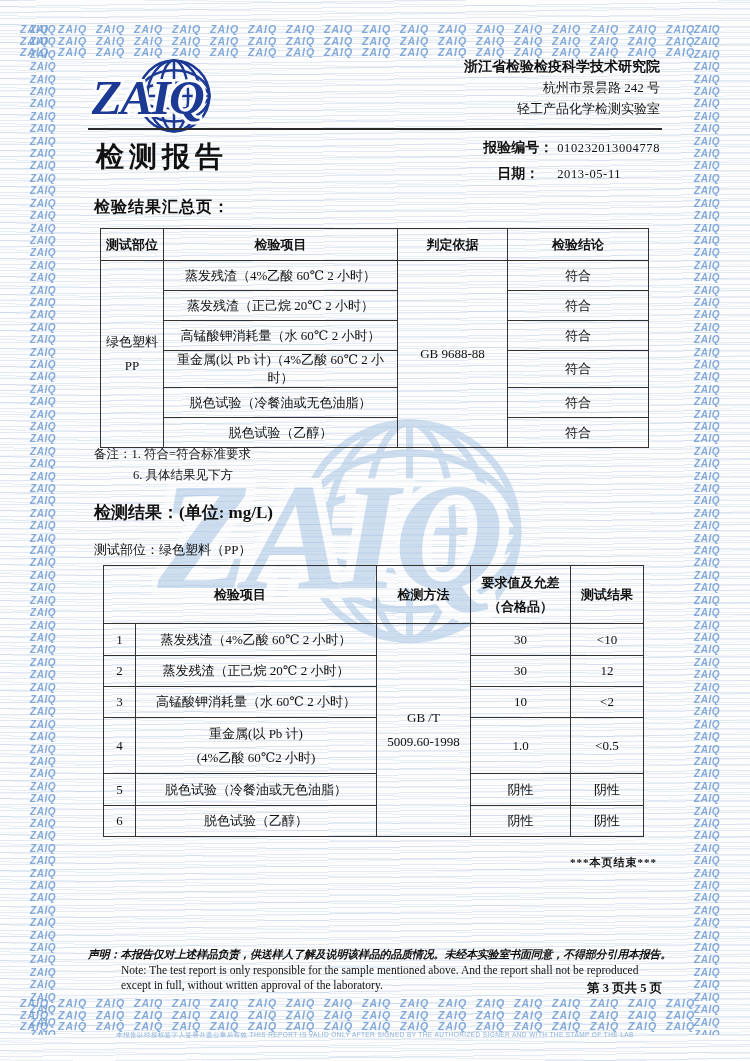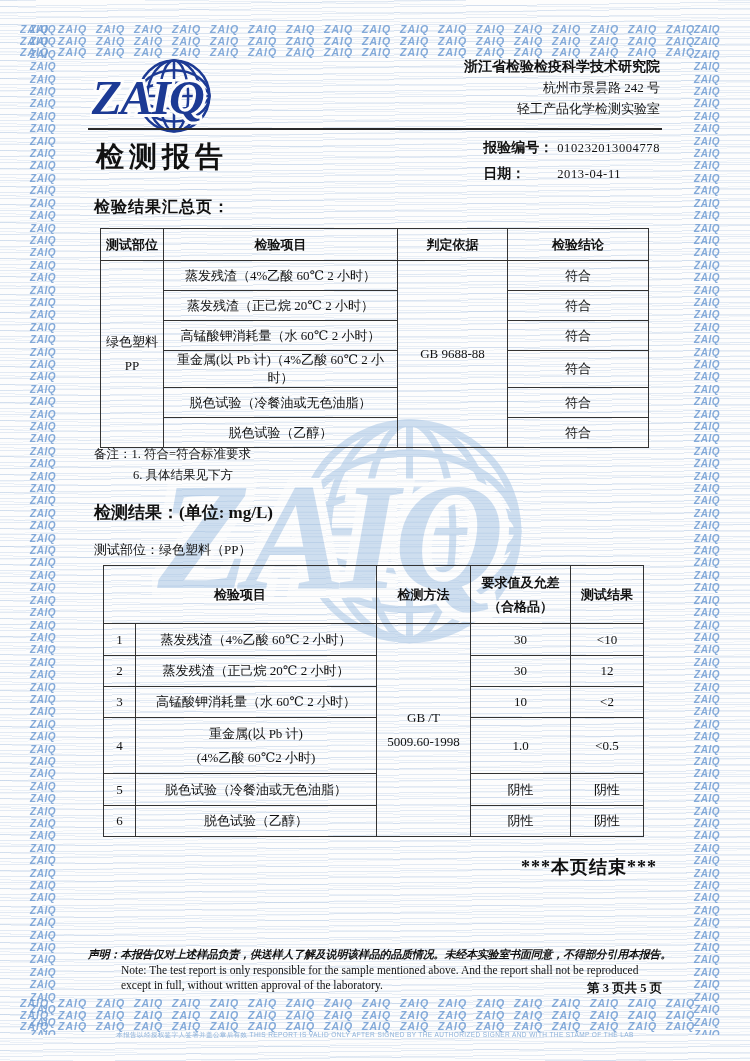--- a/index.html
+++ b/index.html
@@ -42,39 +42,39 @@
   .logo-svg{display:block;}
   
   .content{position:absolute;left:88px;top:0;width:574px;height:1061px;z-index:2;}
   .logo{position:absolute;left:2px;top:57px;width:168px;color:#1c3a94;}
   .org{position:absolute;right:2px;top:56px;text-align:right;line-height:21px;}
   .org-name{font-weight:bold;font-size:14px;}
   .org-line{font-size:13px;}
   .rule{position:absolute;left:0;right:0;top:128px;border-top:2px solid #2a2a2a;}
   .report-title{position:absolute;left:8px;top:138px;font-size:28px;font-weight:bold;letter-spacing:5px;}
   .report-meta{position:absolute;right:2px;top:139px;display:grid;grid-template-columns:auto auto;column-gap:4px;row-gap:8px;align-items:baseline;}
-  .meta-label{font-weight:bold;font-size:14px;text-align:left;}
+  .meta-label{font-weight:bold;font-size:14px;text-align:center;}
   .meta-value{font-size:12.5px;letter-spacing:.6px;}
   .sec-title{position:absolute;left:6px;font-weight:bold;}
   .sec1{top:197px;font-size:16px;letter-spacing:1px;}
   .sec2{top:501px;font-size:17px;}
   .part-line{position:absolute;left:6px;top:541px;font-size:13px;}
   table{border-collapse:collapse;table-layout:fixed;background:transparent;}
   td,th{border:1px solid #333;text-align:center;vertical-align:middle;font-size:13px;padding:0 2px;font-weight:normal;overflow:hidden;}
   th{font-weight:bold;}
   .t1{position:absolute;left:12px;top:228px;width:548px;border-radius:27px;}
   .t1 th{height:31px;}
   .t1 td{height:29px;}
   .t2{position:absolute;left:15px;top:565px;width:540px;}
   .t2 th{height:57px;}
   .hdr-2line div{line-height:24px;}
   .stack div{line-height:24px;}
   .notes{position:absolute;left:6px;top:444px;font-size:12.5px;line-height:21px;}
   .note-indent{padding-left:39px;}
-  .end-marker{position:absolute;right:5px;top:855px;font-weight:bold;font-size:18px;letter-spacing:1px;}
+  .end-marker{position:absolute;right:5px;top:855px;font-weight:bold;font-size:11px;letter-spacing:1px;}
   .footer{position:absolute;left:0;right:0;top:947px;}
   .statement-cn{font-size:11px;font-weight:bold;white-space:nowrap;letter-spacing:-.2px;font-style:italic;}
   .statement-en{font-size:11.5px;line-height:14.5px;margin-top:1px;margin-left:33px;}
   .page-num{position:absolute;right:0;top:33px;font-size:12.5px;font-weight:bold;}
   .validity{
     position:absolute;left:0;right:0;top:1031px;z-index:2;
     text-align:center;font-size:6.5px;color:#8db1d9;letter-spacing:.4px;
     font-family:"Liberation Sans","DejaVu Sans",sans-serif;
   }
 </style>
@@ -306,21 +306,21 @@
     </div>
 
     <div class="rule"></div>
 
     <div class="report-title">检测报告</div>
 
     <div class="report-meta">
       <span class="meta-label">报验编号：</span>
       <span class="meta-value">010232013004778</span>
       <span class="meta-label">日期：</span>
-      <span class="meta-value">2013-04-11</span>
+      <span class="meta-value">2013-05-11</span>
     </div>
 
     <div class="sec-title sec1">检验结果汇总页：</div>
 
     <table class="t1">
       <colgroup>
           <col style="width:63px">
           <col style="width:234px">
           <col style="width:110px">
           <col style="width:141px">

